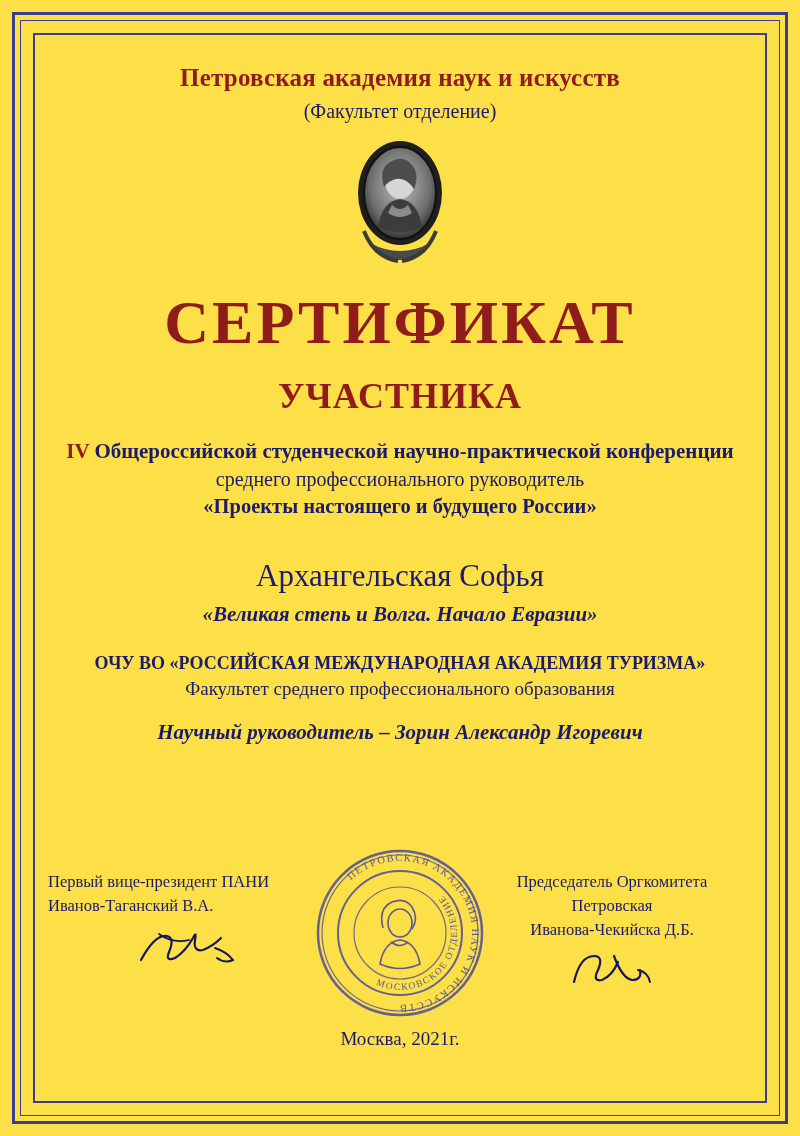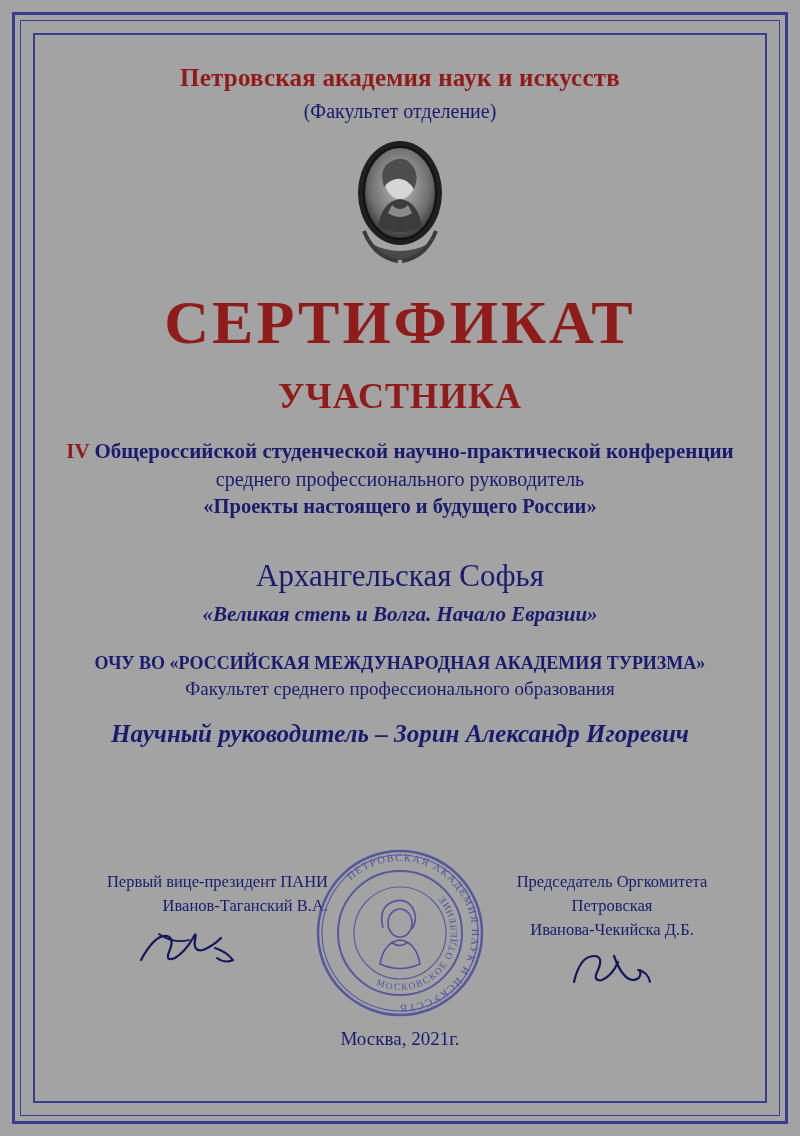--- a/index.html
+++ b/index.html
@@ -12,21 +12,21 @@
     height: 1136px;
     font-family: "Liberation Serif", "DejaVu Serif", serif;
     color: #1a1a6e;
     overflow: hidden;
   }
 
   .page {
     position: relative;
     width: 800px;
     height: 1136px;
-    background: #a3a3a3;
+    background: #fde047;
     box-sizing: border-box;
   }
 
   
   .border-outer {
     position: absolute;
     left: 12px;
     top: 12px;
     right: 12px;
     bottom: 12px;
@@ -139,21 +139,21 @@
     font-weight: bold;
     color: #1a1a6e;
   }
   .faculty {
     margin-top: 4px;
     font-size: 19px;
     color: #1a1a6e;
   }
   .supervisor {
     margin-top: 20px;
-    font-size: 25px;
+    font-size: 21px;
     font-style: italic;
     font-weight: bold;
     color: #1a1a6e;
   }
 
   
   .footer {
     position: absolute;
     left: 0;
     right: 0;
@@ -163,21 +163,21 @@
   .sig-block {
     position: absolute;
     font-size: 16.5px;
     line-height: 1.45;
     color: #1a1a6e;
   }
   .sig-left {
     left: 0;
     top: 32px;
     width: 280px;
-    text-align: right;
+    text-align: left;
   }
   .sig-right {
     right: 0;
     top: 32px;
     width: 280px;
     text-align: center;
   }
   .sig-scribble {
     height: 56px;
     display: flex;

